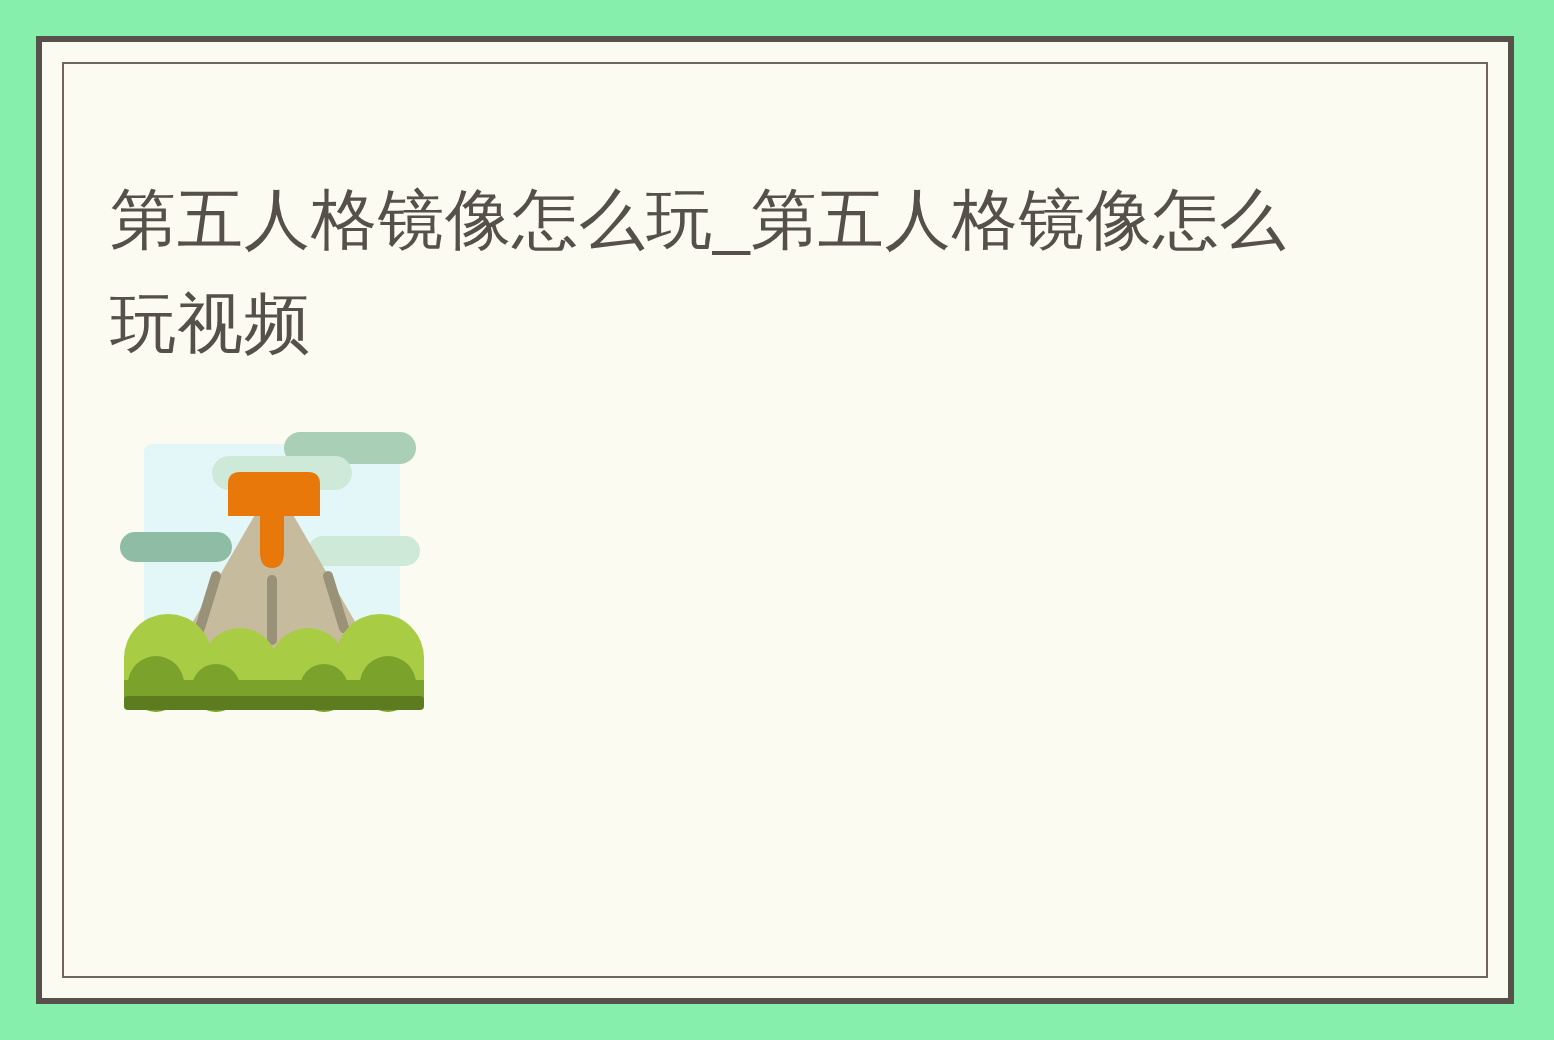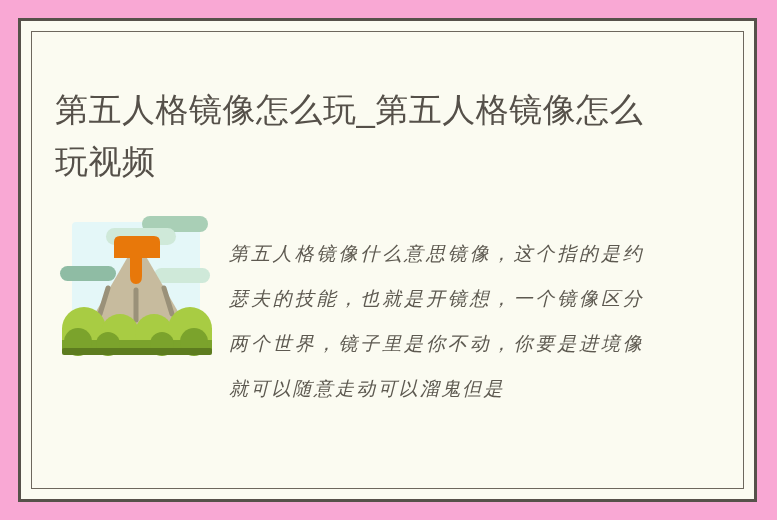--- a/index.html
+++ b/index.html
@@ -14,21 +14,21 @@
     font-family: "Liberation Sans", "DejaVu Sans", sans-serif;
     overflow: hidden;
   }
 
   .page {
     position: absolute;
     left: 0;
     top: 0;
     width: 777px;
     height: 520px;
-    background: #f9a8d4;
+    background: #86efac;
   }
 
   
   .frame-outer {
     position: absolute;
     left: 18px;
     top: 18px;
     width: 739px;
     height: 484px;
     border: 3px solid #56514a;
@@ -130,15 +130,14 @@
         <circle cx="20" cy="132" r="14"></circle>
         <circle cx="50" cy="134" r="12"></circle>
         <circle cx="104" cy="134" r="12"></circle>
         <circle cx="136" cy="132" r="14"></circle>
       </g>
 
       <rect x="4" y="138" width="150" height="7" rx="2" fill="#5d7c1f"></rect>
     </svg>
   </div>
 
-  <p class="body-text">第五人格镜像什么意思镜像，这个指的是约瑟夫的技能，也就是开镜想，一个镜像区分两个世界，镜子里是你不动，你要是进境像就可以随意走动可以溜鬼但是</p>
 
 </div>
 
 </body></html>

